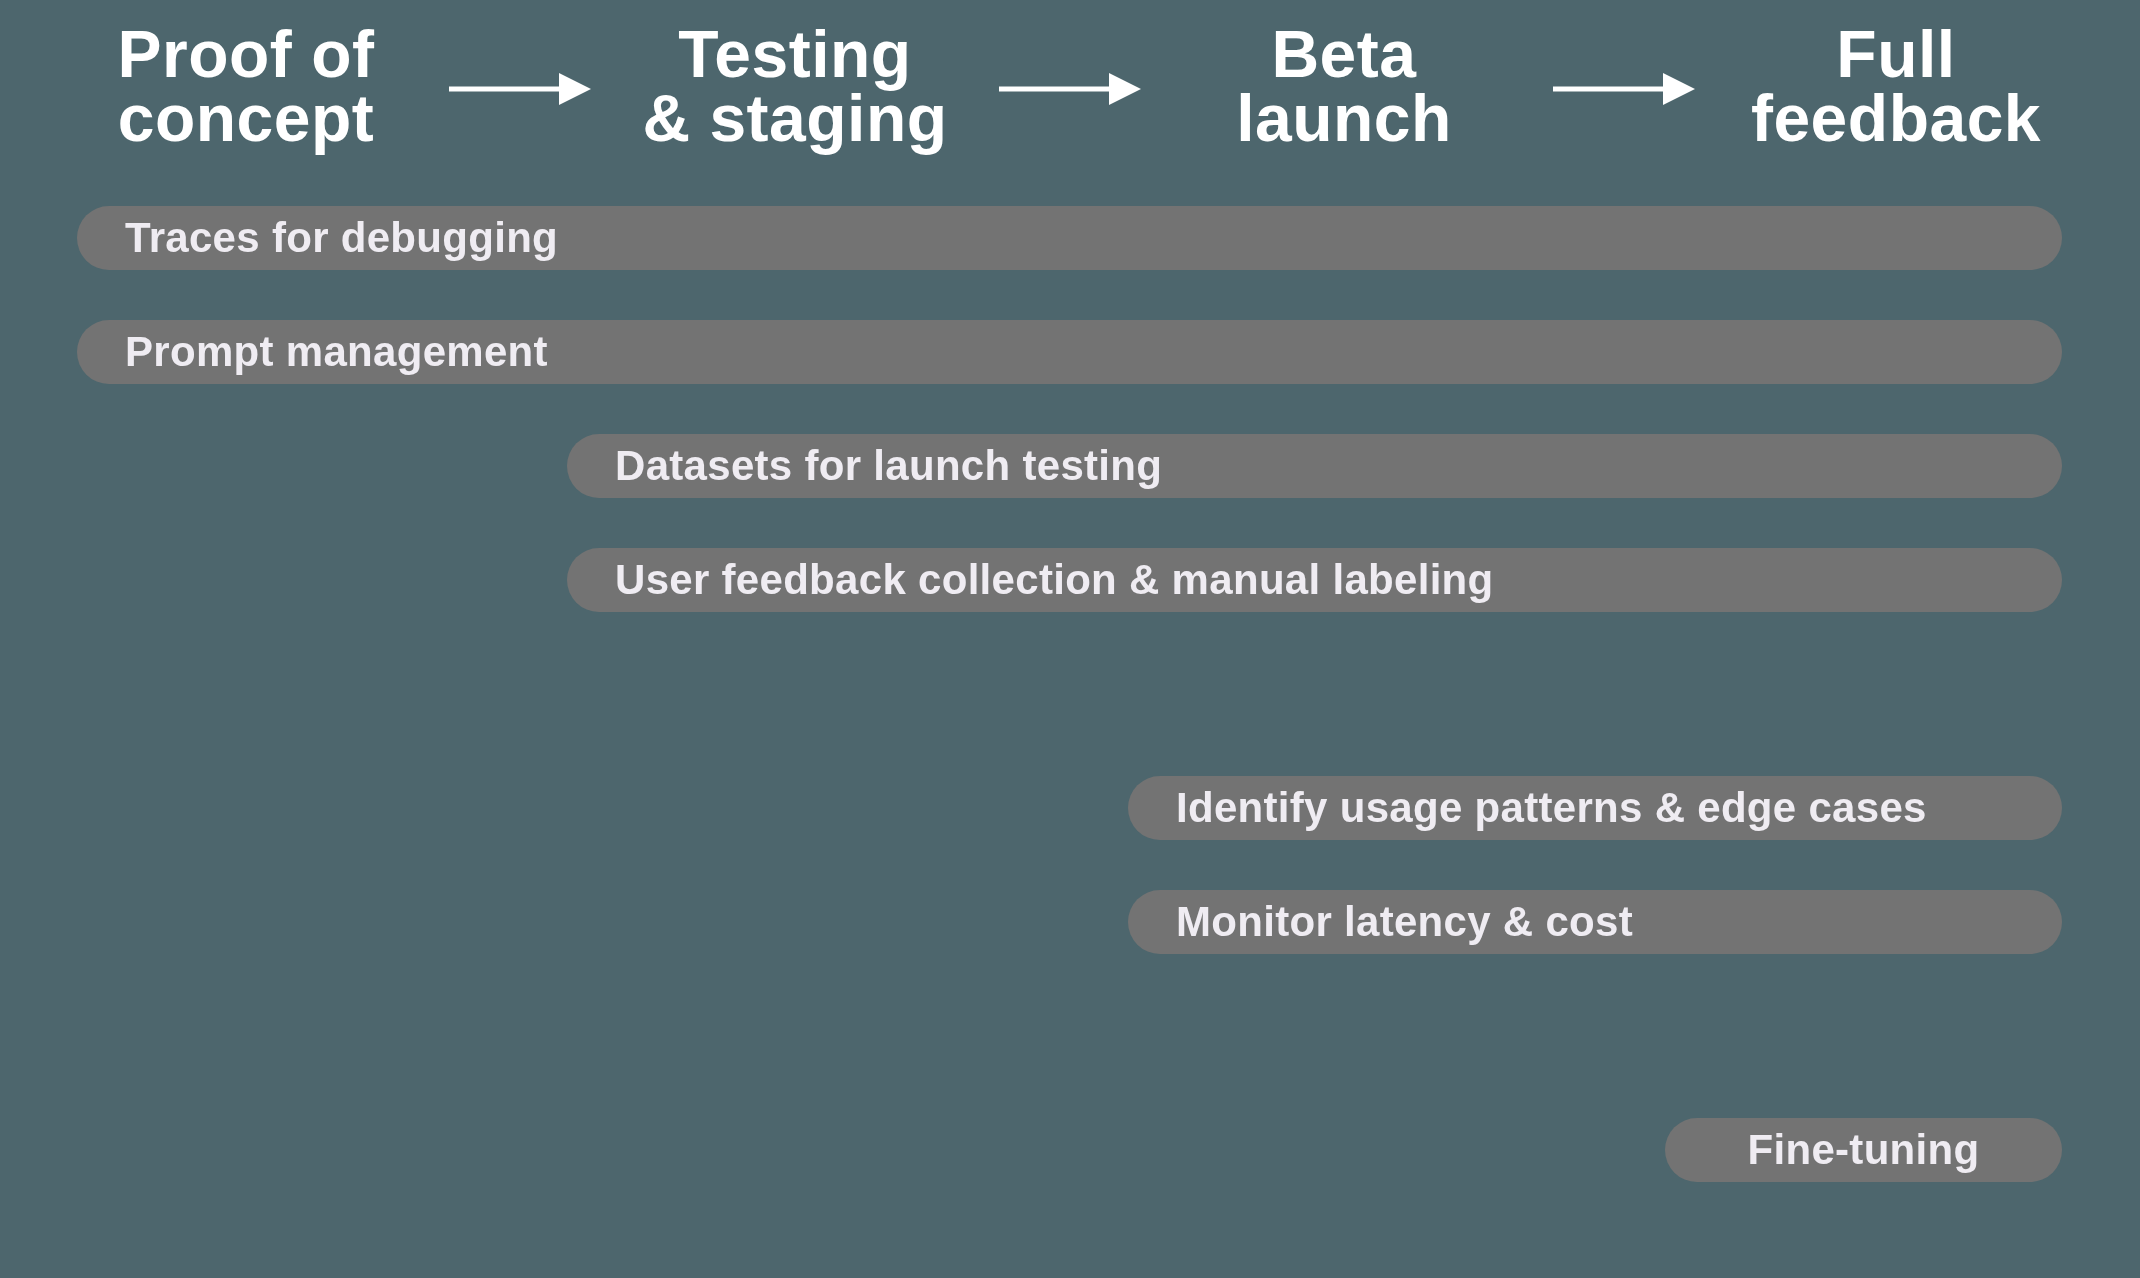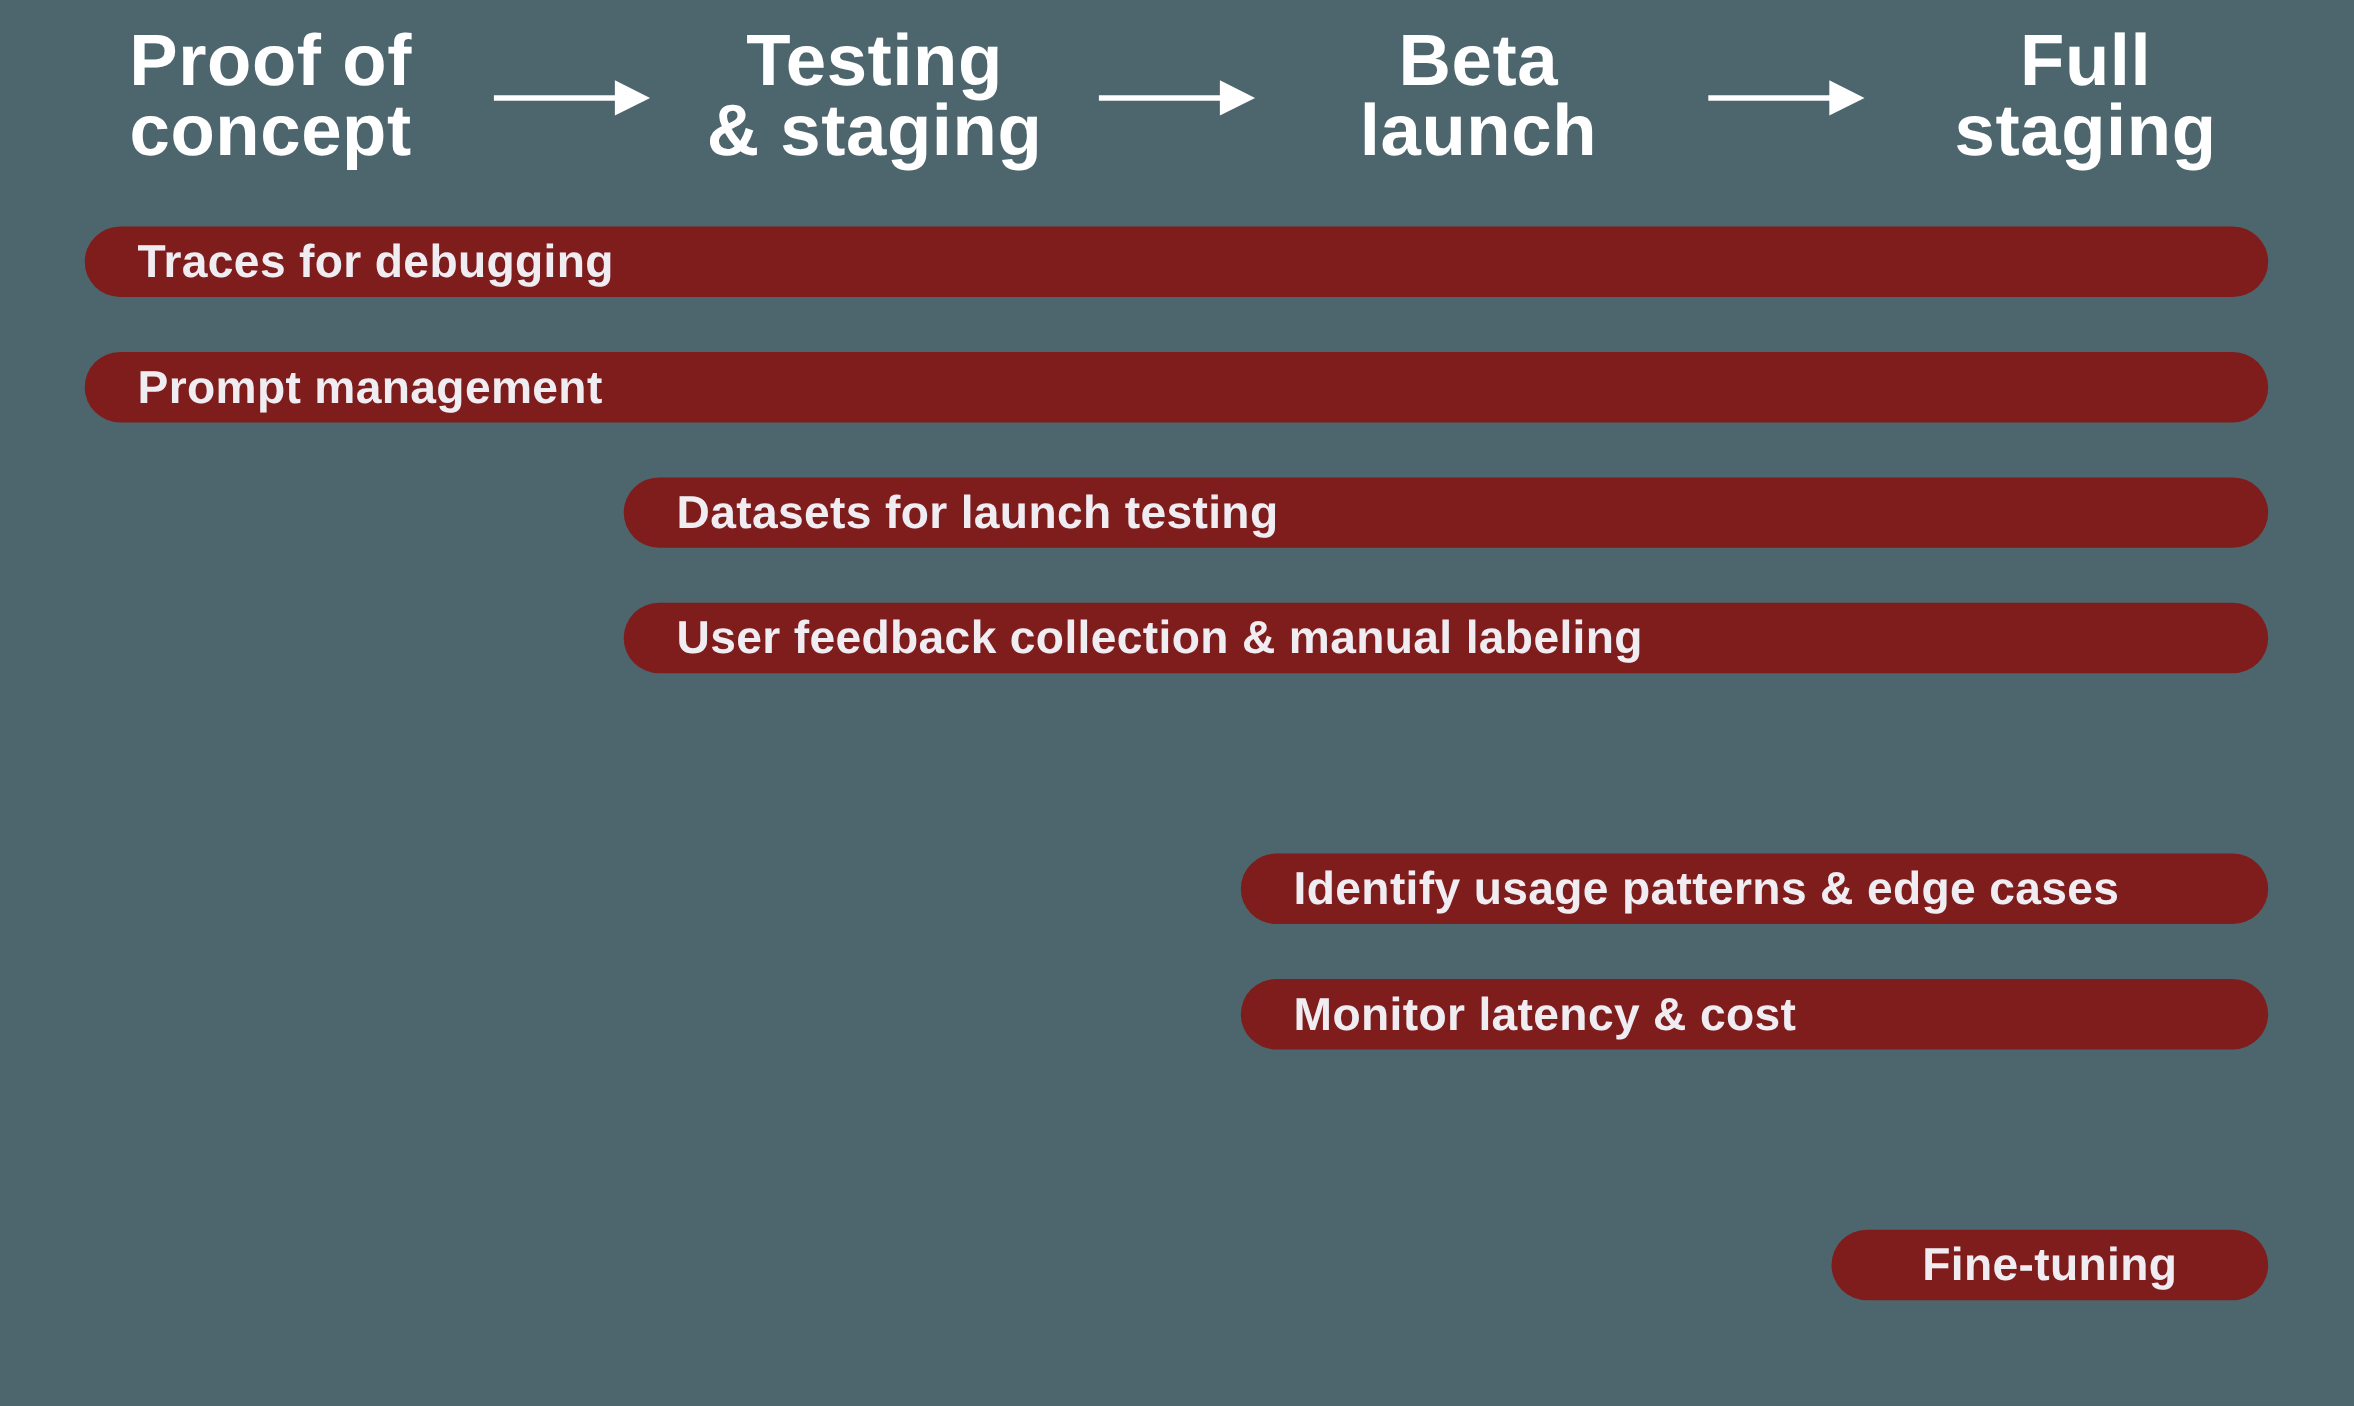--- a/index.html
+++ b/index.html
@@ -37,21 +37,21 @@
     width: 146px;
     height: 36px;
   }
   .arrow.a1 { left: 447px; }
   .arrow.a2 { left: 997px; }
   .arrow.a3 { left: 1551px; }
   .bar {
     position: absolute;
     height: 64px;
     border-radius: 46px;
-    background: #7f1d1d;
+    background: #737373;
     color: #EFECF2;
     font-size: 42px;
     font-weight: 700;
     display: flex;
     align-items: center;
     padding-left: 48px;
     box-sizing: border-box;
     letter-spacing: 0.3px;
   }
   
@@ -75,21 +75,21 @@
 
 <div class="canvas">
 
   <div class="phase p1">Proof of
 concept</div>
   <div class="phase p2">Testing
 &amp; staging</div>
   <div class="phase p3">Beta
 launch</div>
   <div class="phase p4">Full
-staging</div>
+feedback</div>
 
   <svg class="arrow a1" viewBox="0 0 146 36">
     <line x1="2" y1="18" x2="113" y2="18" stroke="#FFFFFF" stroke-width="5"></line>
     <polygon points="112,2 144,18 112,34" fill="#FFFFFF"></polygon>
   </svg>
   <svg class="arrow a2" viewBox="0 0 146 36">
     <line x1="2" y1="18" x2="113" y2="18" stroke="#FFFFFF" stroke-width="5"></line>
     <polygon points="112,2 144,18 112,34" fill="#FFFFFF"></polygon>
   </svg>
   <svg class="arrow a3" viewBox="0 0 146 36">

